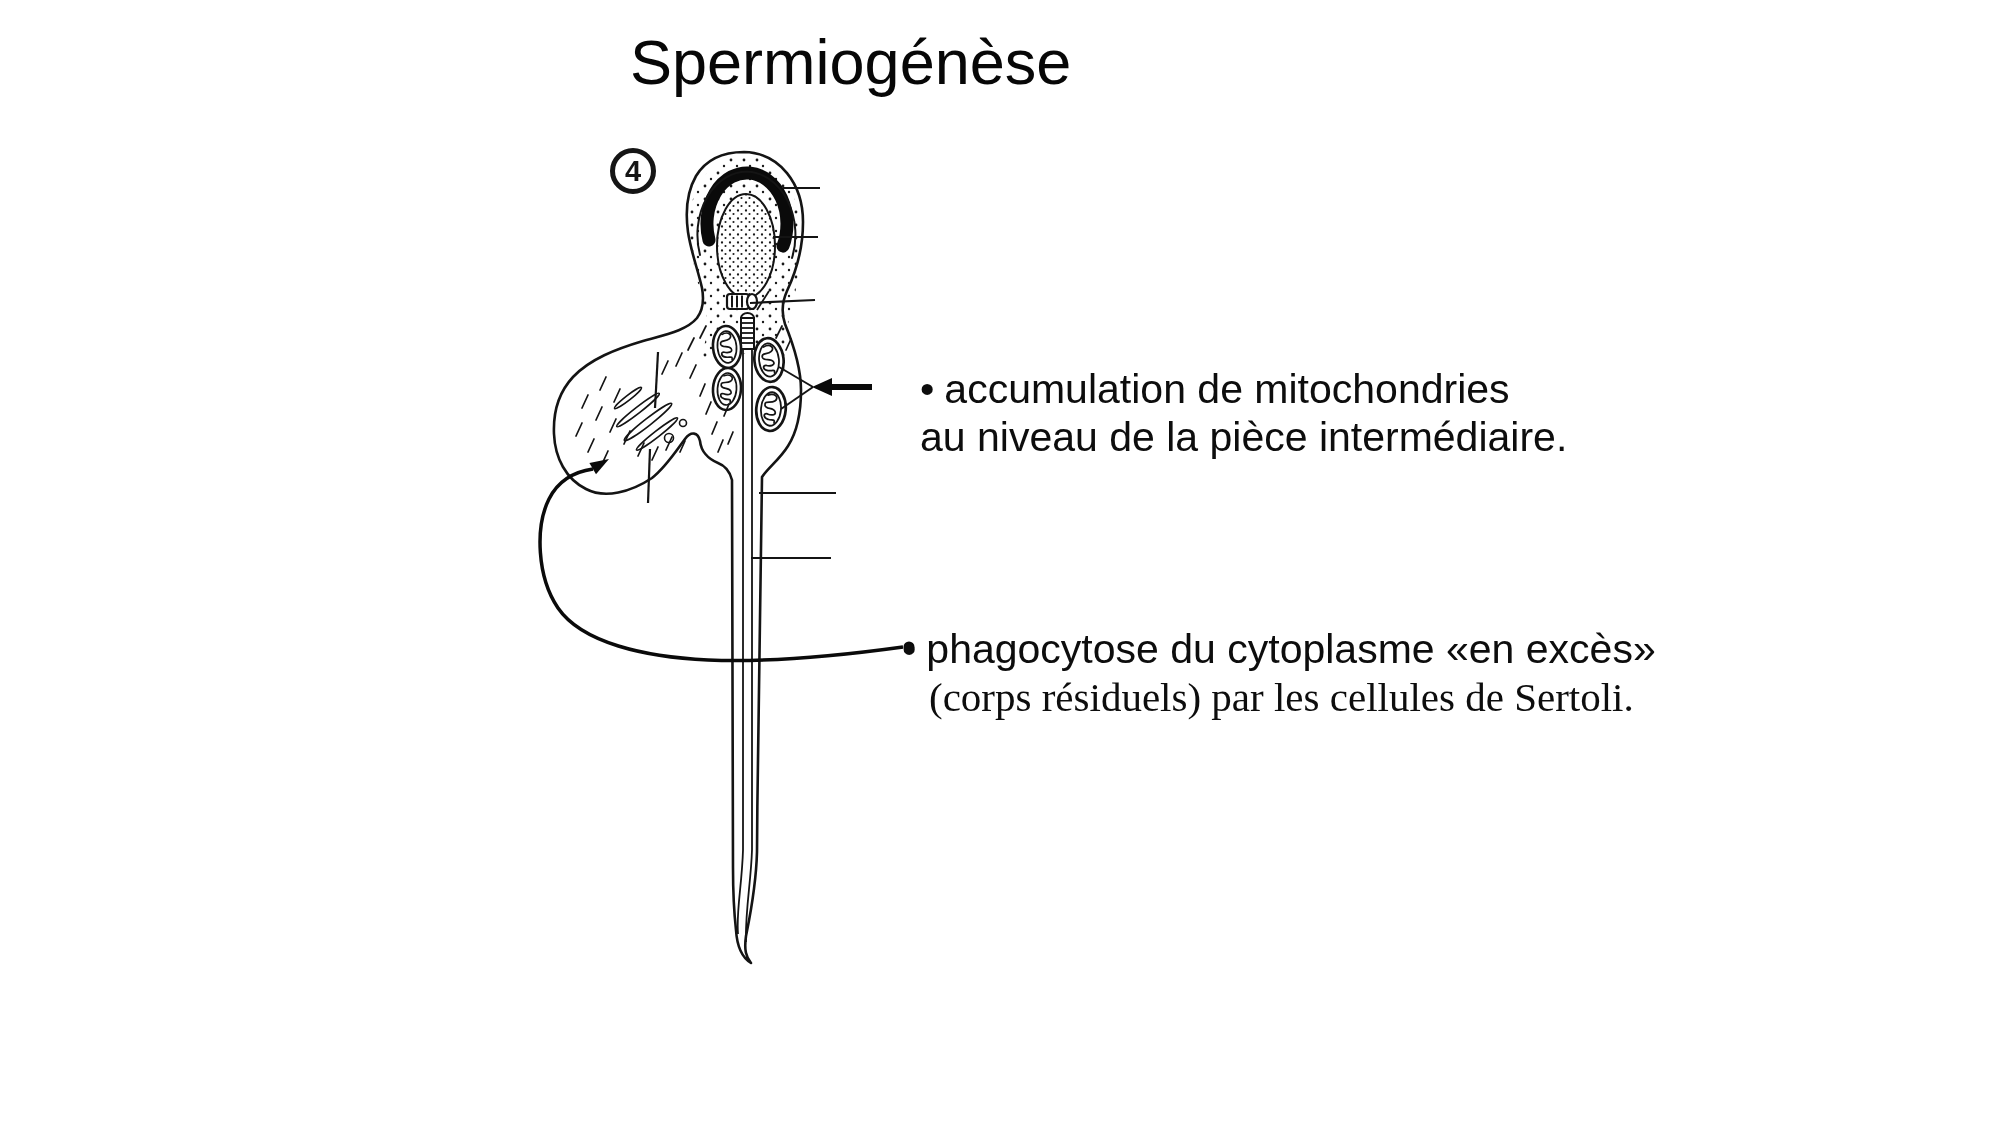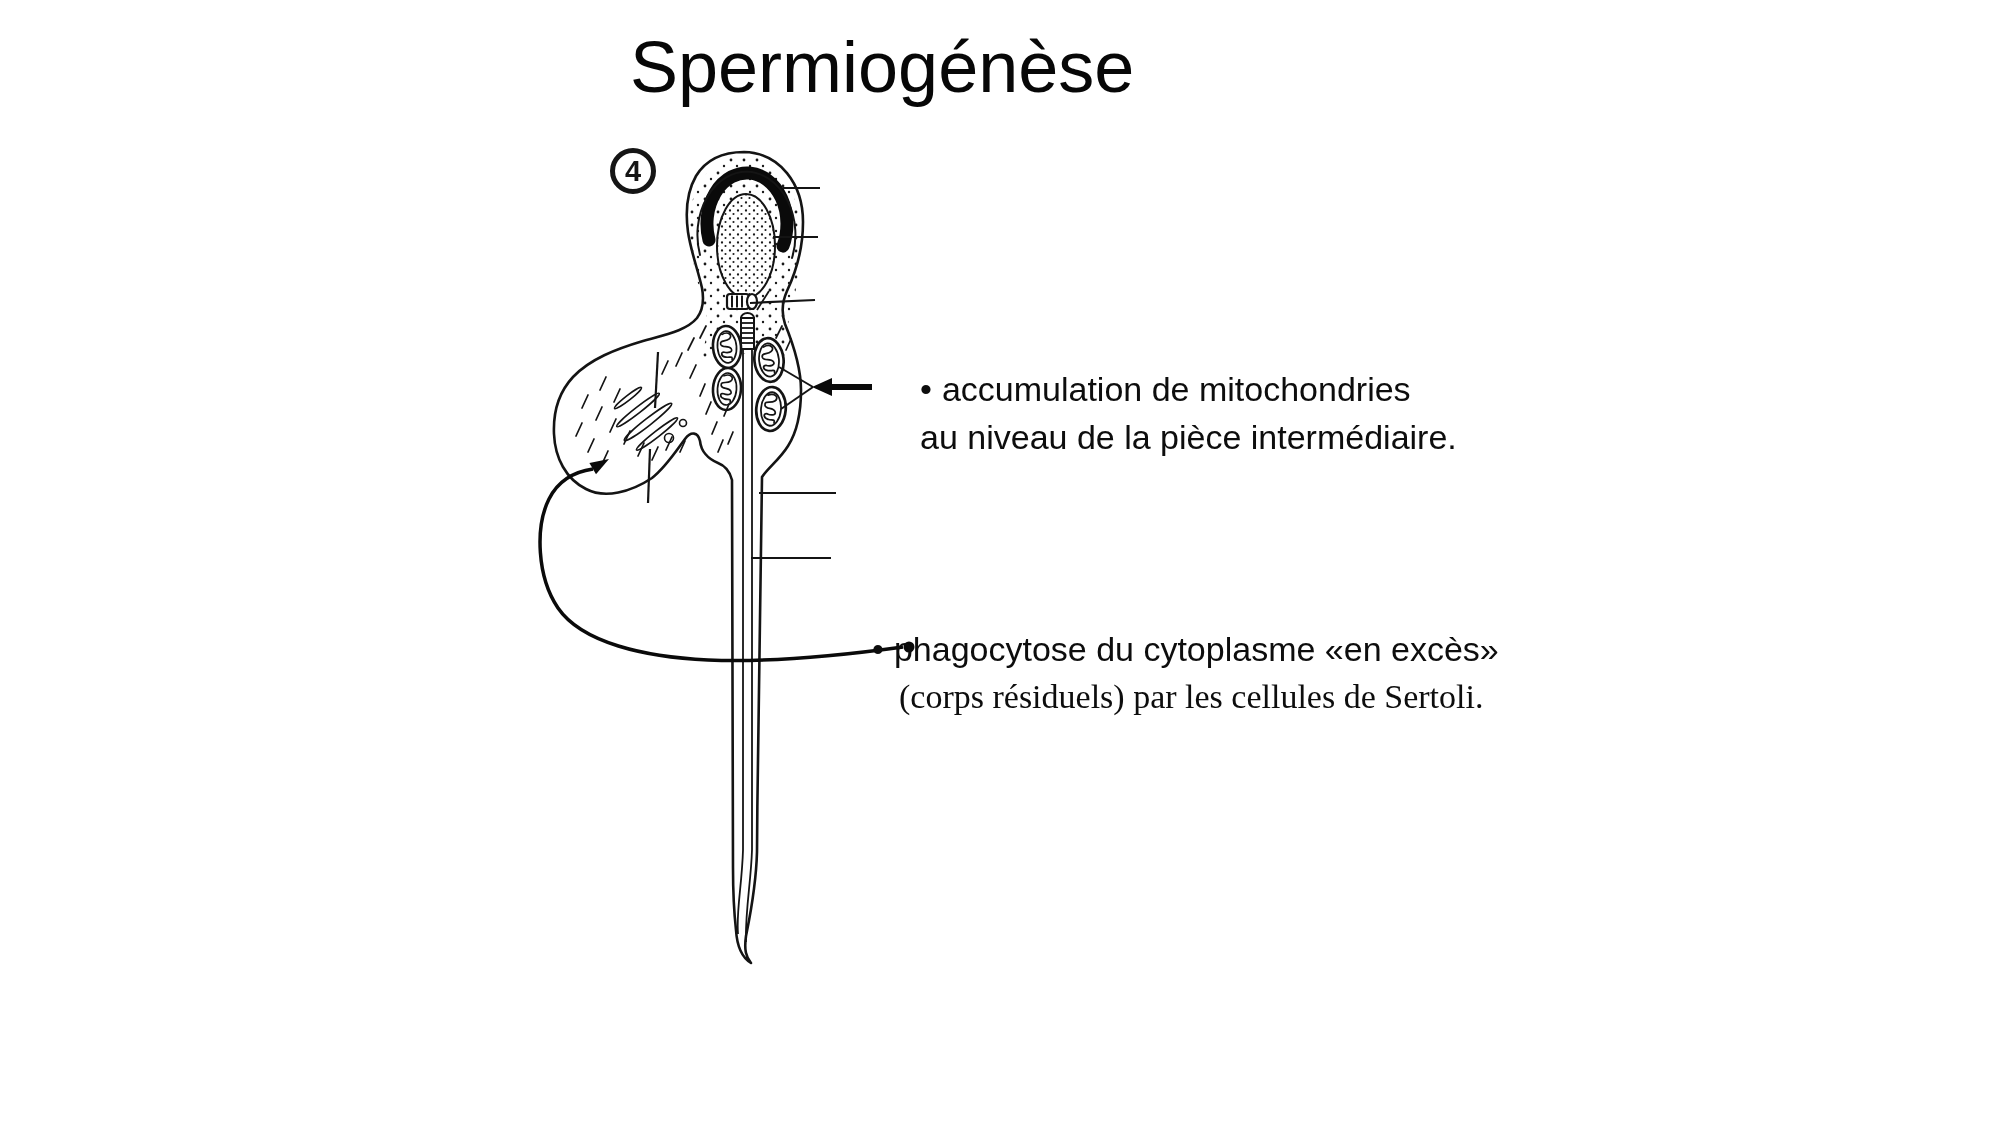--- a/index.html
+++ b/index.html
@@ -2,30 +2,30 @@
 <html><head>
 <meta charset="utf-8">
 <style>
   html,body{margin:0;padding:0;background:#fff;}
   .page{
     position:relative;width:2000px;height:1125px;background:#ffffff;
     font-family:"Liberation Sans", sans-serif;color:#111;overflow:hidden;
   }
   .title{
     position:absolute;left:630px;top:26px;margin:0;
-    font-size:72px;font-weight:400;letter-spacing:0px;color:#070707;
+    font-size:63px;font-weight:400;letter-spacing:0px;color:#070707;
   }
   .badge{
     position:absolute;left:610px;top:148px;width:46px;height:46px;
     border:5px solid #151515;border-radius:50%;box-sizing:border-box;
     display:flex;align-items:center;justify-content:center;
     font-size:29px;font-weight:700;color:#151515;background:#fff;
   }
   .diagram-svg{position:absolute;left:0;top:0;}
-  .ann{position:absolute;font-size:34px;line-height:48px;color:#0d0d0d;white-space:nowrap;}
+  .ann{position:absolute;font-size:41px;line-height:48px;color:#0d0d0d;white-space:nowrap;}
   .ann .l2{}
   .ann2 .l2{margin-left:27px;font-family:Liberation Serif, serif;}
   .bullet{margin-right:10px;}
 </style>
 </head>
 <body>
 
 <div class="page">
 
   <h1 class="title">Spermiogénèse</h1>
@@ -181,18 +181,18 @@
       <path d="M 903 647 C 845 655 775 663 708 660 C 645 657 582 643 558 608 C 537 577 535 527 549 499 C 558 481 572 472 593 469" fill="none" stroke="#0a0a0a" stroke-width="3.5"></path>
       <polygon points="609,459 596,474.3 589.4,463.1" fill="#0a0a0a"></polygon>
     </g>
   </svg>
 
   <div class="ann ann1" style="left:920px;top:365px;">
     <div class="l1"><span class="bullet">•</span><span>accumulation de mitochondries</span></div>
     <div class="l2">au niveau de la pièce intermédiaire.</div>
   </div>
 
-  <div class="ann ann2" style="left:872px;top:625px;">
+  <div class="ann ann2" style="left:902px;top:625px;">
     <div class="l1"><span class="bullet">•</span><span>phagocytose du cytoplasme «en excès»</span></div>
     <div class="l2">(corps résiduels) par les cellules de Sertoli.</div>
   </div>
 
 </div>
 
 </body></html>

